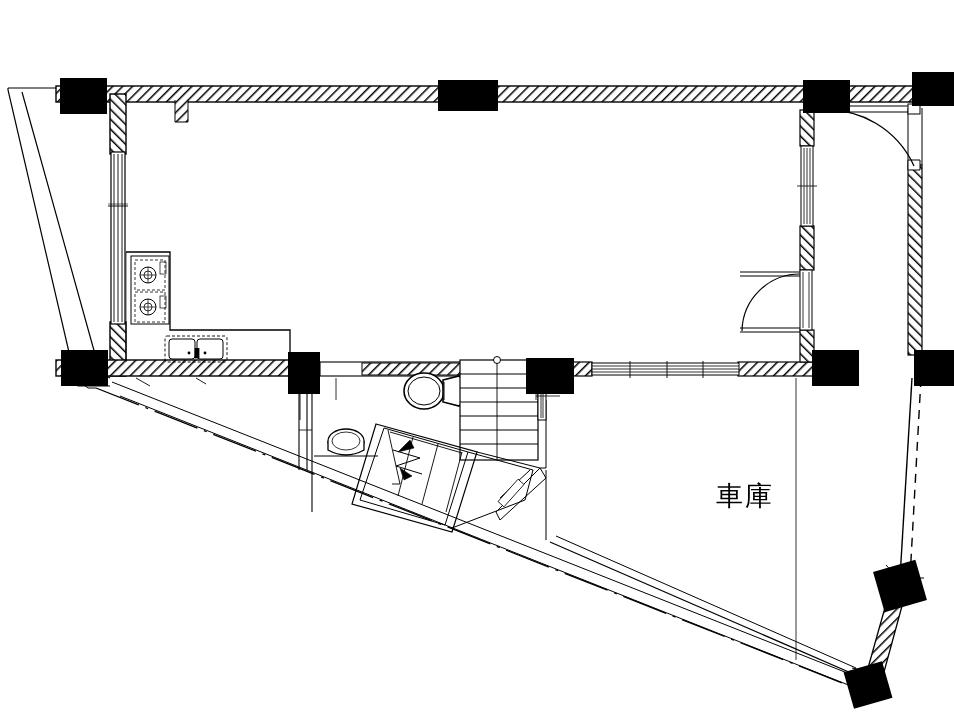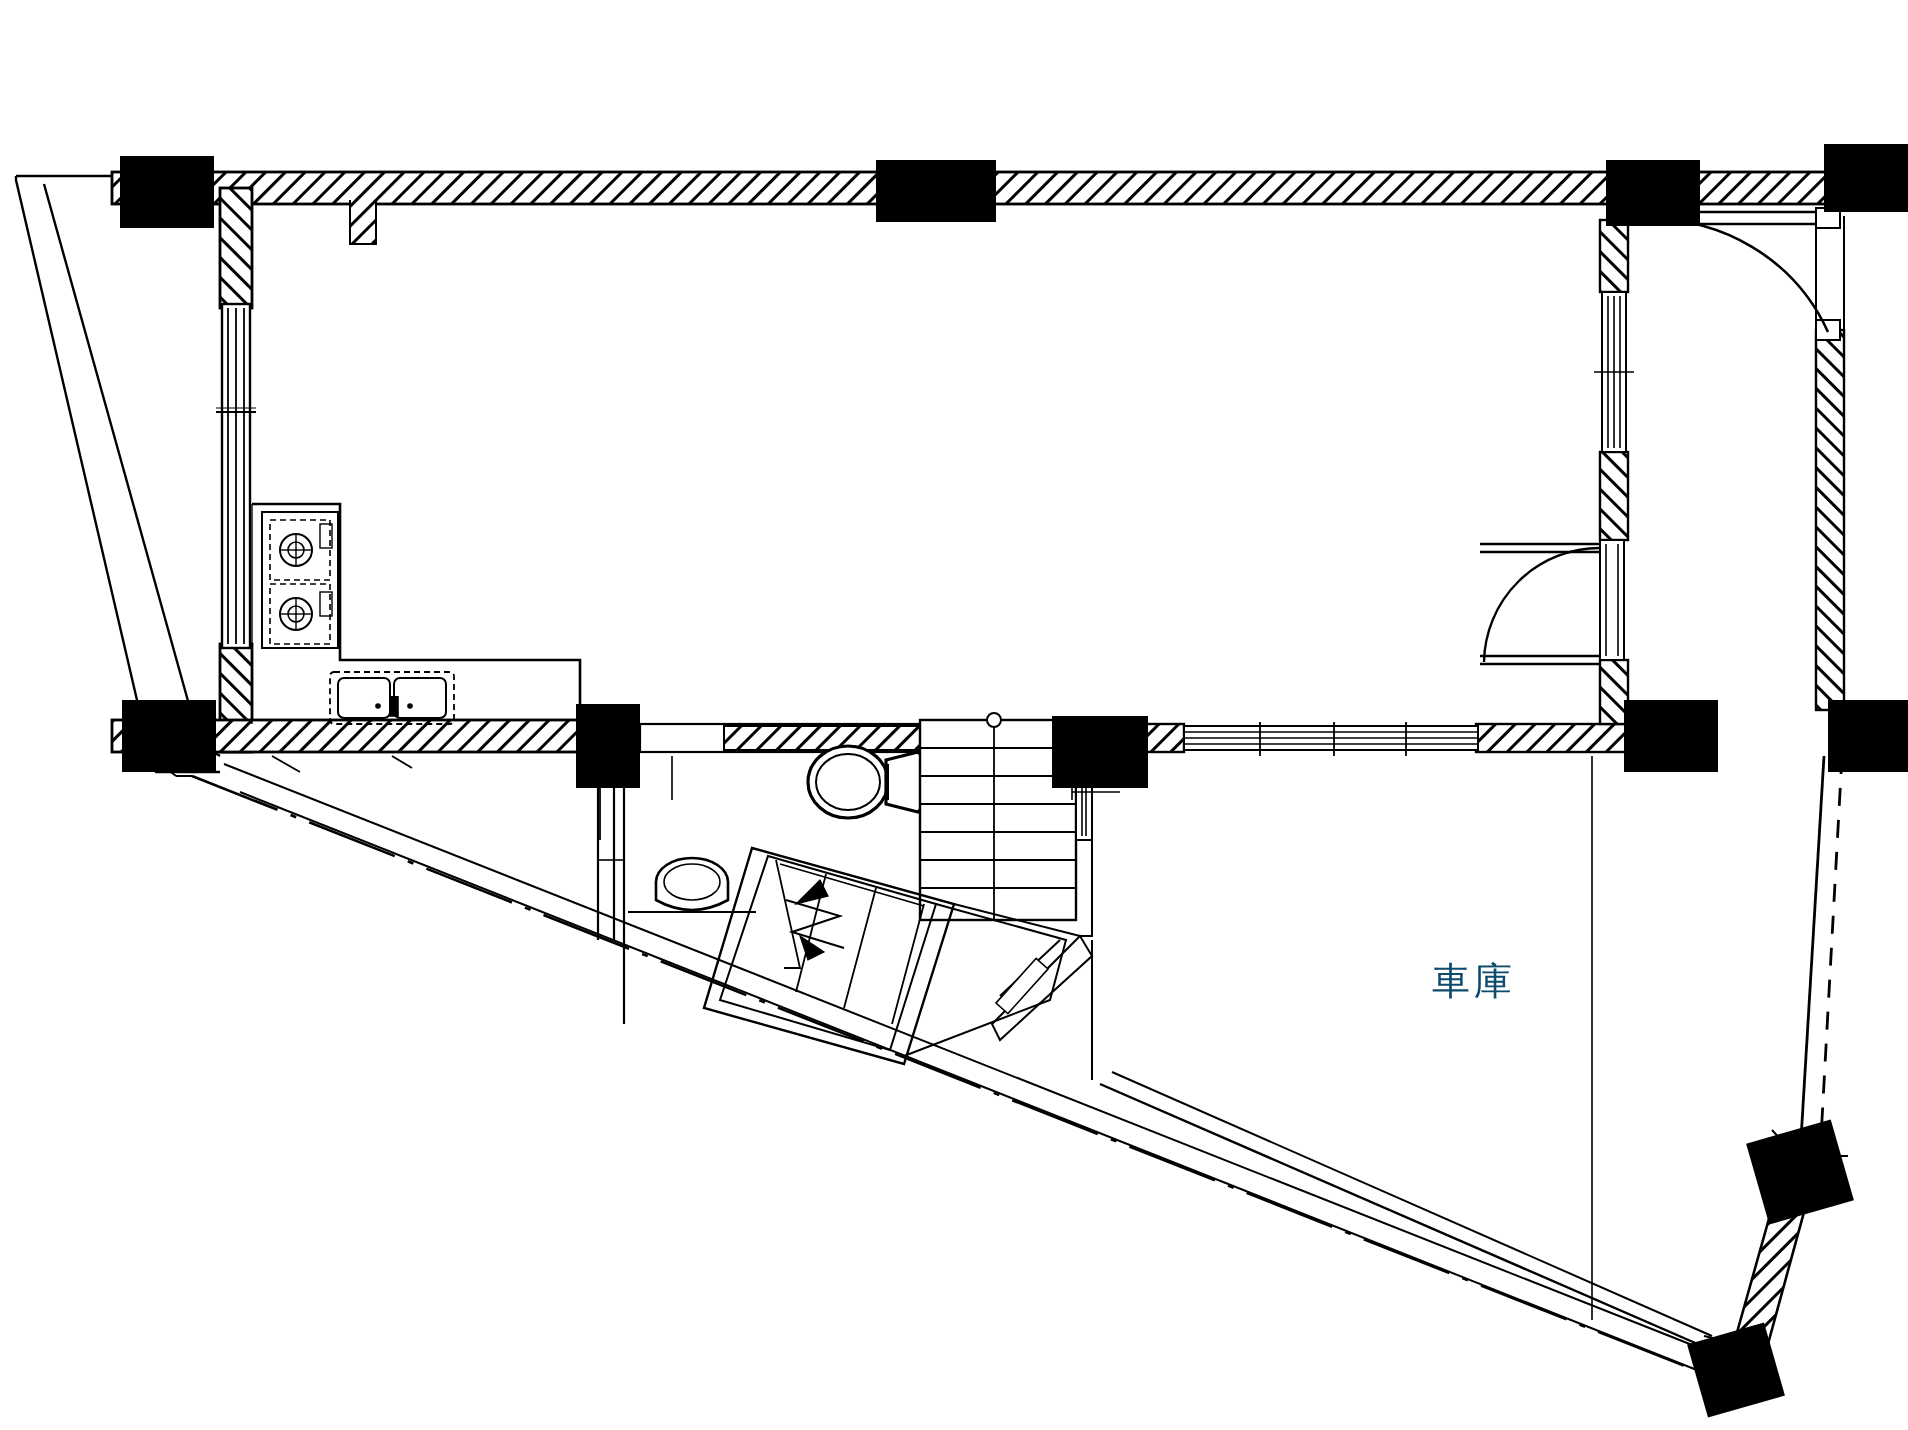--- a/index.html
+++ b/index.html
@@ -20,23 +20,23 @@
     position: absolute;
     left: 0;
     top: 0;
     width: 954px;
     height: 715px;
     display: block;
   }
   .room-label {
     position: absolute;
     font-family: Liberation Mono, monospace;
-    font-size: 19px;
+    font-size: 27px;
     letter-spacing: 2px;
-    color: #0c4a6e;
+    color: #000000;
     white-space: nowrap;
     user-select: none;
   }
 </style>
 </head>
 <body>
 
 <div id="plan-root">
 
   <svg id="plan-svg" viewBox="0 0 954 715">

